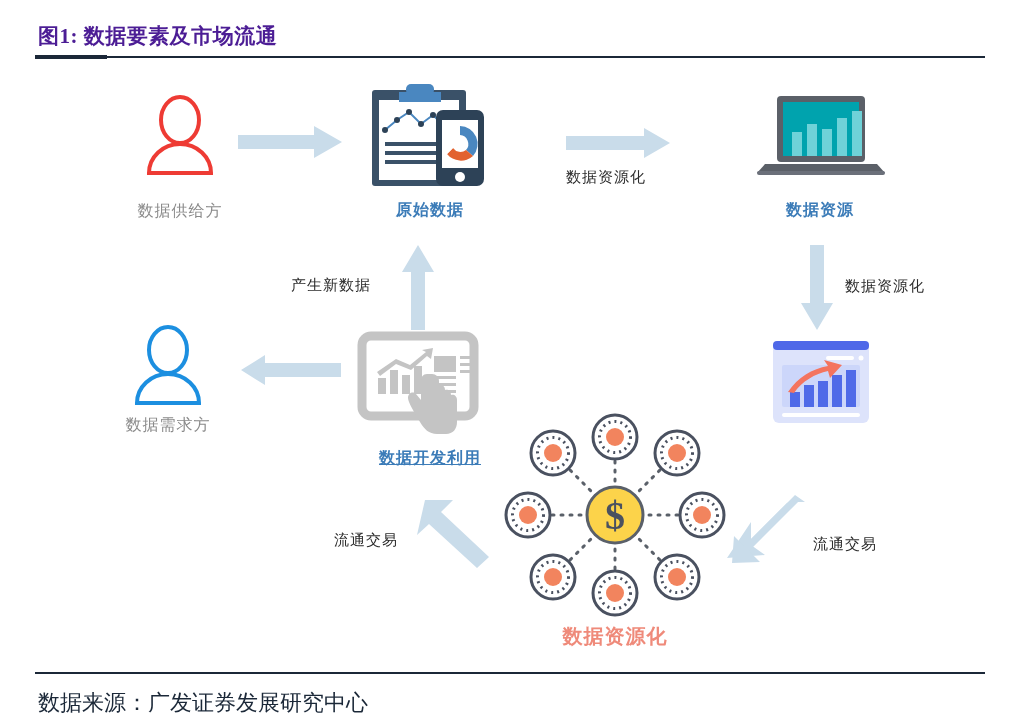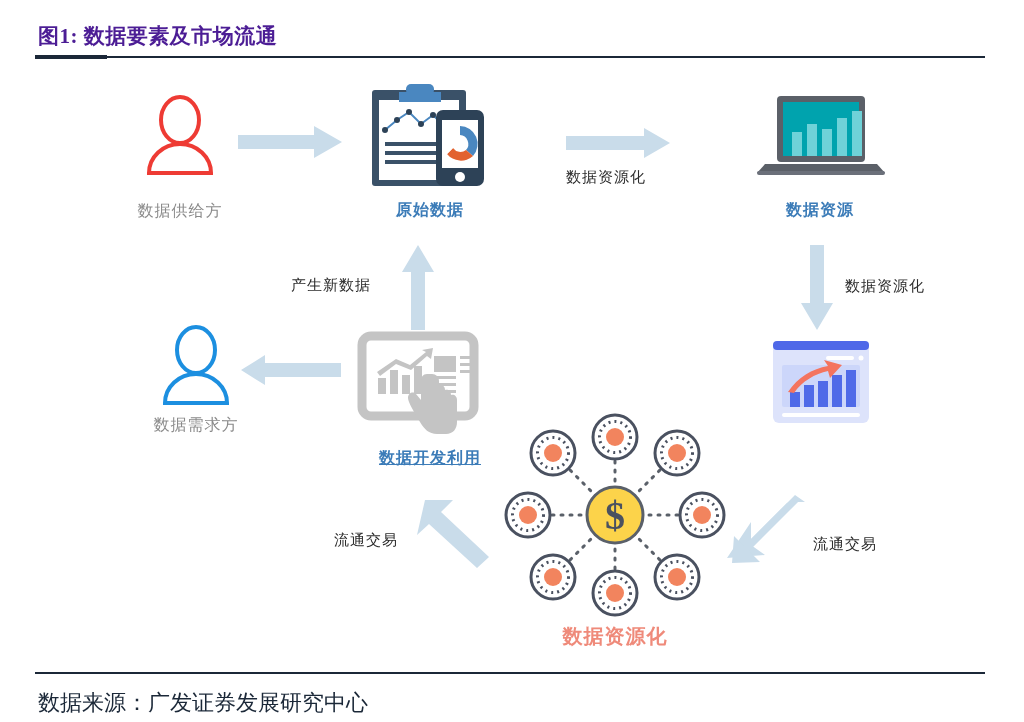--- a/index.html
+++ b/index.html
@@ -154,21 +154,21 @@
   <span class="icon-wrap">
     <svg width="180" height="80" viewBox="0 0 180 80">
       <ellipse cx="90" cy="25" rx="19" ry="23" fill="none" stroke="#ee3b34" stroke-width="4"></ellipse>
       <path d="M59 78 A31 29 0 0 1 121 78 Z" fill="none" stroke="#ee3b34" stroke-width="4"></path>
       <line x1="59" y1="78" x2="121" y2="78" stroke="#ee3b34" stroke-width="4"></line>
     </svg>
   </span>
   <div class="node-label label-gray" style="margin-top:26px;">数据供给方</div>
 </div>
 
-<div class="node" style="left:106px; top:325px; width:180px;">
+<div class="node" style="left:78px; top:325px; width:180px;">
   <span class="icon-wrap">
     <svg width="180" height="80" viewBox="0 0 180 80">
       <ellipse cx="90" cy="25" rx="19" ry="23" fill="none" stroke="#1c8fe0" stroke-width="4"></ellipse>
       <path d="M59 78 A31 29 0 0 1 121 78 Z" fill="none" stroke="#1c8fe0" stroke-width="4"></path>
       <line x1="59" y1="78" x2="121" y2="78" stroke="#1c8fe0" stroke-width="4"></line>
     </svg>
   </span>
   <div class="node-label label-gray" style="margin-top:10px;">数据需求方</div>
 </div>
 

